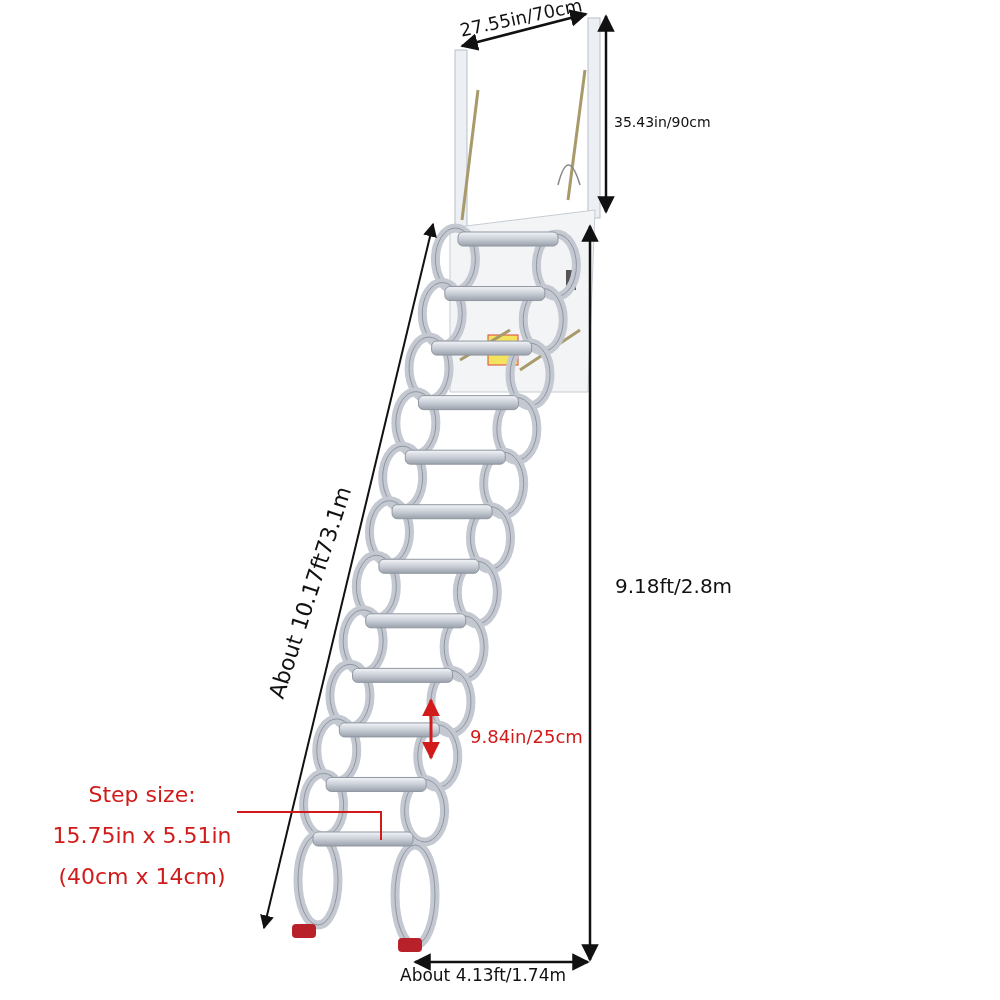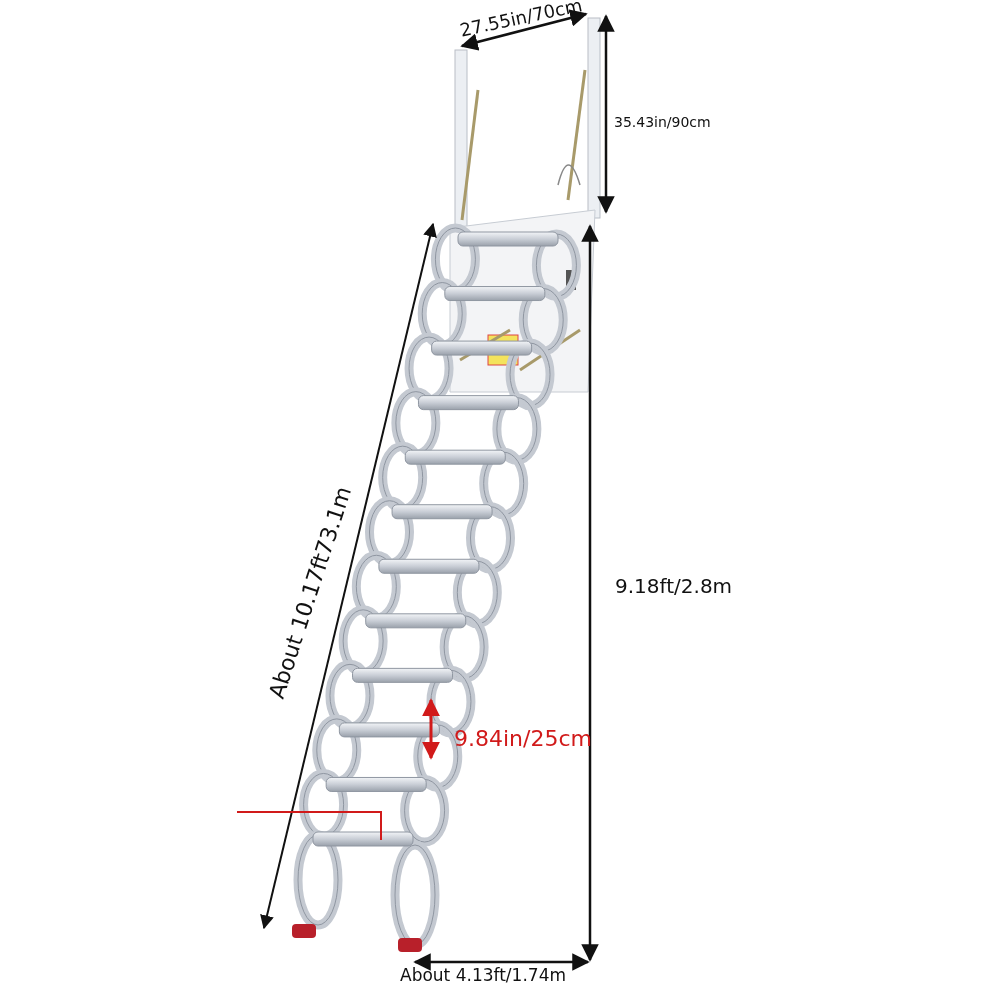--- a/index.html
+++ b/index.html
@@ -4,21 +4,21 @@
 <style>
   html, body { margin: 0; padding: 0; background: #ffffff; }
   body { width: 1000px; height: 1000px; position: relative; overflow: hidden; font-family: "DejaVu Sans", sans-serif; }
   #stage { position: absolute; left: 0; top: 0; width: 1000px; height: 1000px; }
   .lbl { position: absolute; white-space: nowrap; color: #111; }
   .red { color: #d11a1a; }
   #w-top { left: 458px; top: 20px; font-size: 18px; transform: rotate(-12deg); transform-origin: left top; }
   #h-hatch { left: 614px; top: 114px; font-size: 14px; }
   #h-total { left: 615px; top: 574px; font-size: 20px; }
   #diag { left: 180px; top: 580px; font-size: 22px; transform: translate(0,0) rotate(-72deg); transform-origin: center center; width: 260px; text-align: center; }
-  #rise { left: 454px; top: 726px; font-size: 22px; }
+  #rise { left: 470px; top: 726px; font-size: 18px; }
   #step-block { position: absolute; left: 30px; top: 774px; width: 224px; text-align: center; font-size: 22px; line-height: 41px; }
   #base { left: 400px; top: 965px; font-size: 17px; }
 </style>
 </head>
 <body>
 
 <div id="stage">
 
   <svg width="1000" height="1000" viewBox="0 0 1000 1000" style="position:absolute;left:0;top:0">
     <defs>
@@ -126,14 +126,19 @@
       <line x1="431" y1="700" x2="431" y2="758" stroke="#d11a1a" stroke-width="3" marker-start="url(#ahr)" marker-end="url(#ahr)"></line>
       <polyline points="237,812 381,812 381,840" fill="none" stroke="#d11a1a" stroke-width="2"></polyline>
     </g>
   </svg>
 
   <div class="lbl" id="w-top">27.55in/70cm</div>
   <div class="lbl" id="h-hatch">35.43in/90cm</div>
   <div class="lbl" id="h-total">9.18ft/2.8m</div>
   <div class="lbl" id="diag">About 10.17ft73.1m</div>
   <div class="lbl red" id="rise">9.84in/25cm</div>
+  <div id="step-block" class="red">
+    <div>Step size:</div>
+    <div>15.75in x 5.51in</div>
+    <div>(40cm x 14cm)</div>
+  </div>
   <div class="lbl" id="base">About 4.13ft/1.74m</div>
 </div>
 
 </body></html>

